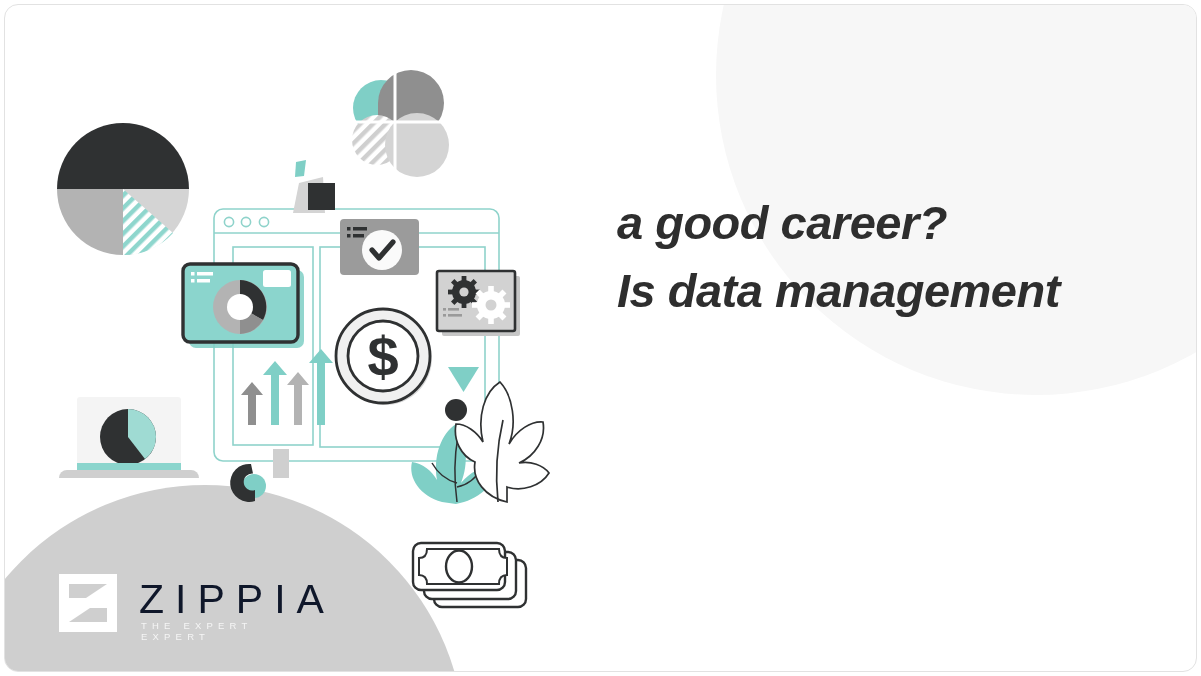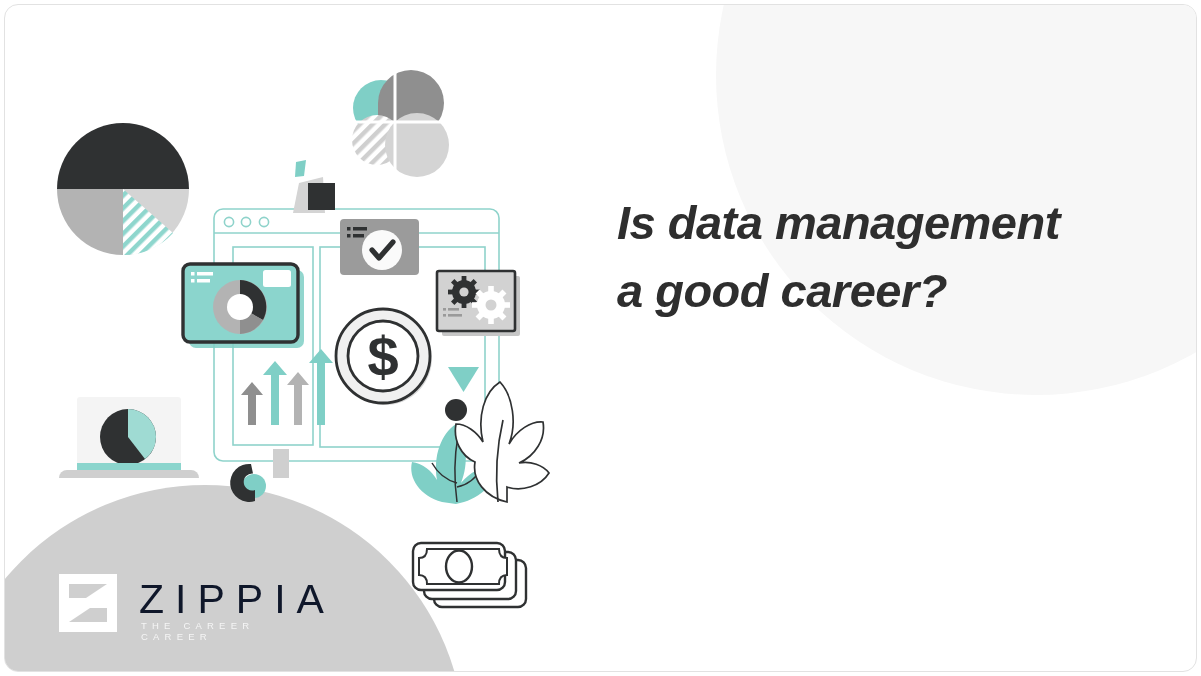--- a/index.html
+++ b/index.html
@@ -255,26 +255,26 @@
         <rect x="429" y="555" width="92" height="47" rx="8"></rect>
         <rect x="419" y="547" width="92" height="47" rx="8"></rect>
         <rect x="408" y="538" width="92" height="47" rx="8"></rect>
         <path d="M414 553 q8 0 8 -9 h72 q0 9 8 9 v17 q-8 0 -8 9 h-72 q0 -9 -8 -9 Z" stroke-width="2"></path>
         <ellipse cx="454" cy="561.5" rx="13" ry="16"></ellipse>
       </g>
     </svg>
   </div>
 
   <h1 id="headline">
+    <span class="ln">a good career?</span>
     <span class="ln">Is data management</span>
-    <span class="ln">a good career?</span>
   </h1>
 
   <div id="logo">
     <svg class="mark" viewBox="0 0 62 62">
       <path d="M2 2 H60 V12 H12 V26 H48 L12 50 V60 H2 Z" fill="#ffffff"></path>
       <path d="M60 60 H2 V50 H50 V36 H14 L50 12 V2 H60 Z" fill="#ffffff"></path>
     </svg>
     <div class="wordmark">ZIPPIA</div>
-    <div class="tagline">THE CAREER CAREER</div>
+    <div class="tagline">THE EXPERT EXPERT</div>
   </div>
 
 </div>
 
 </body></html>

